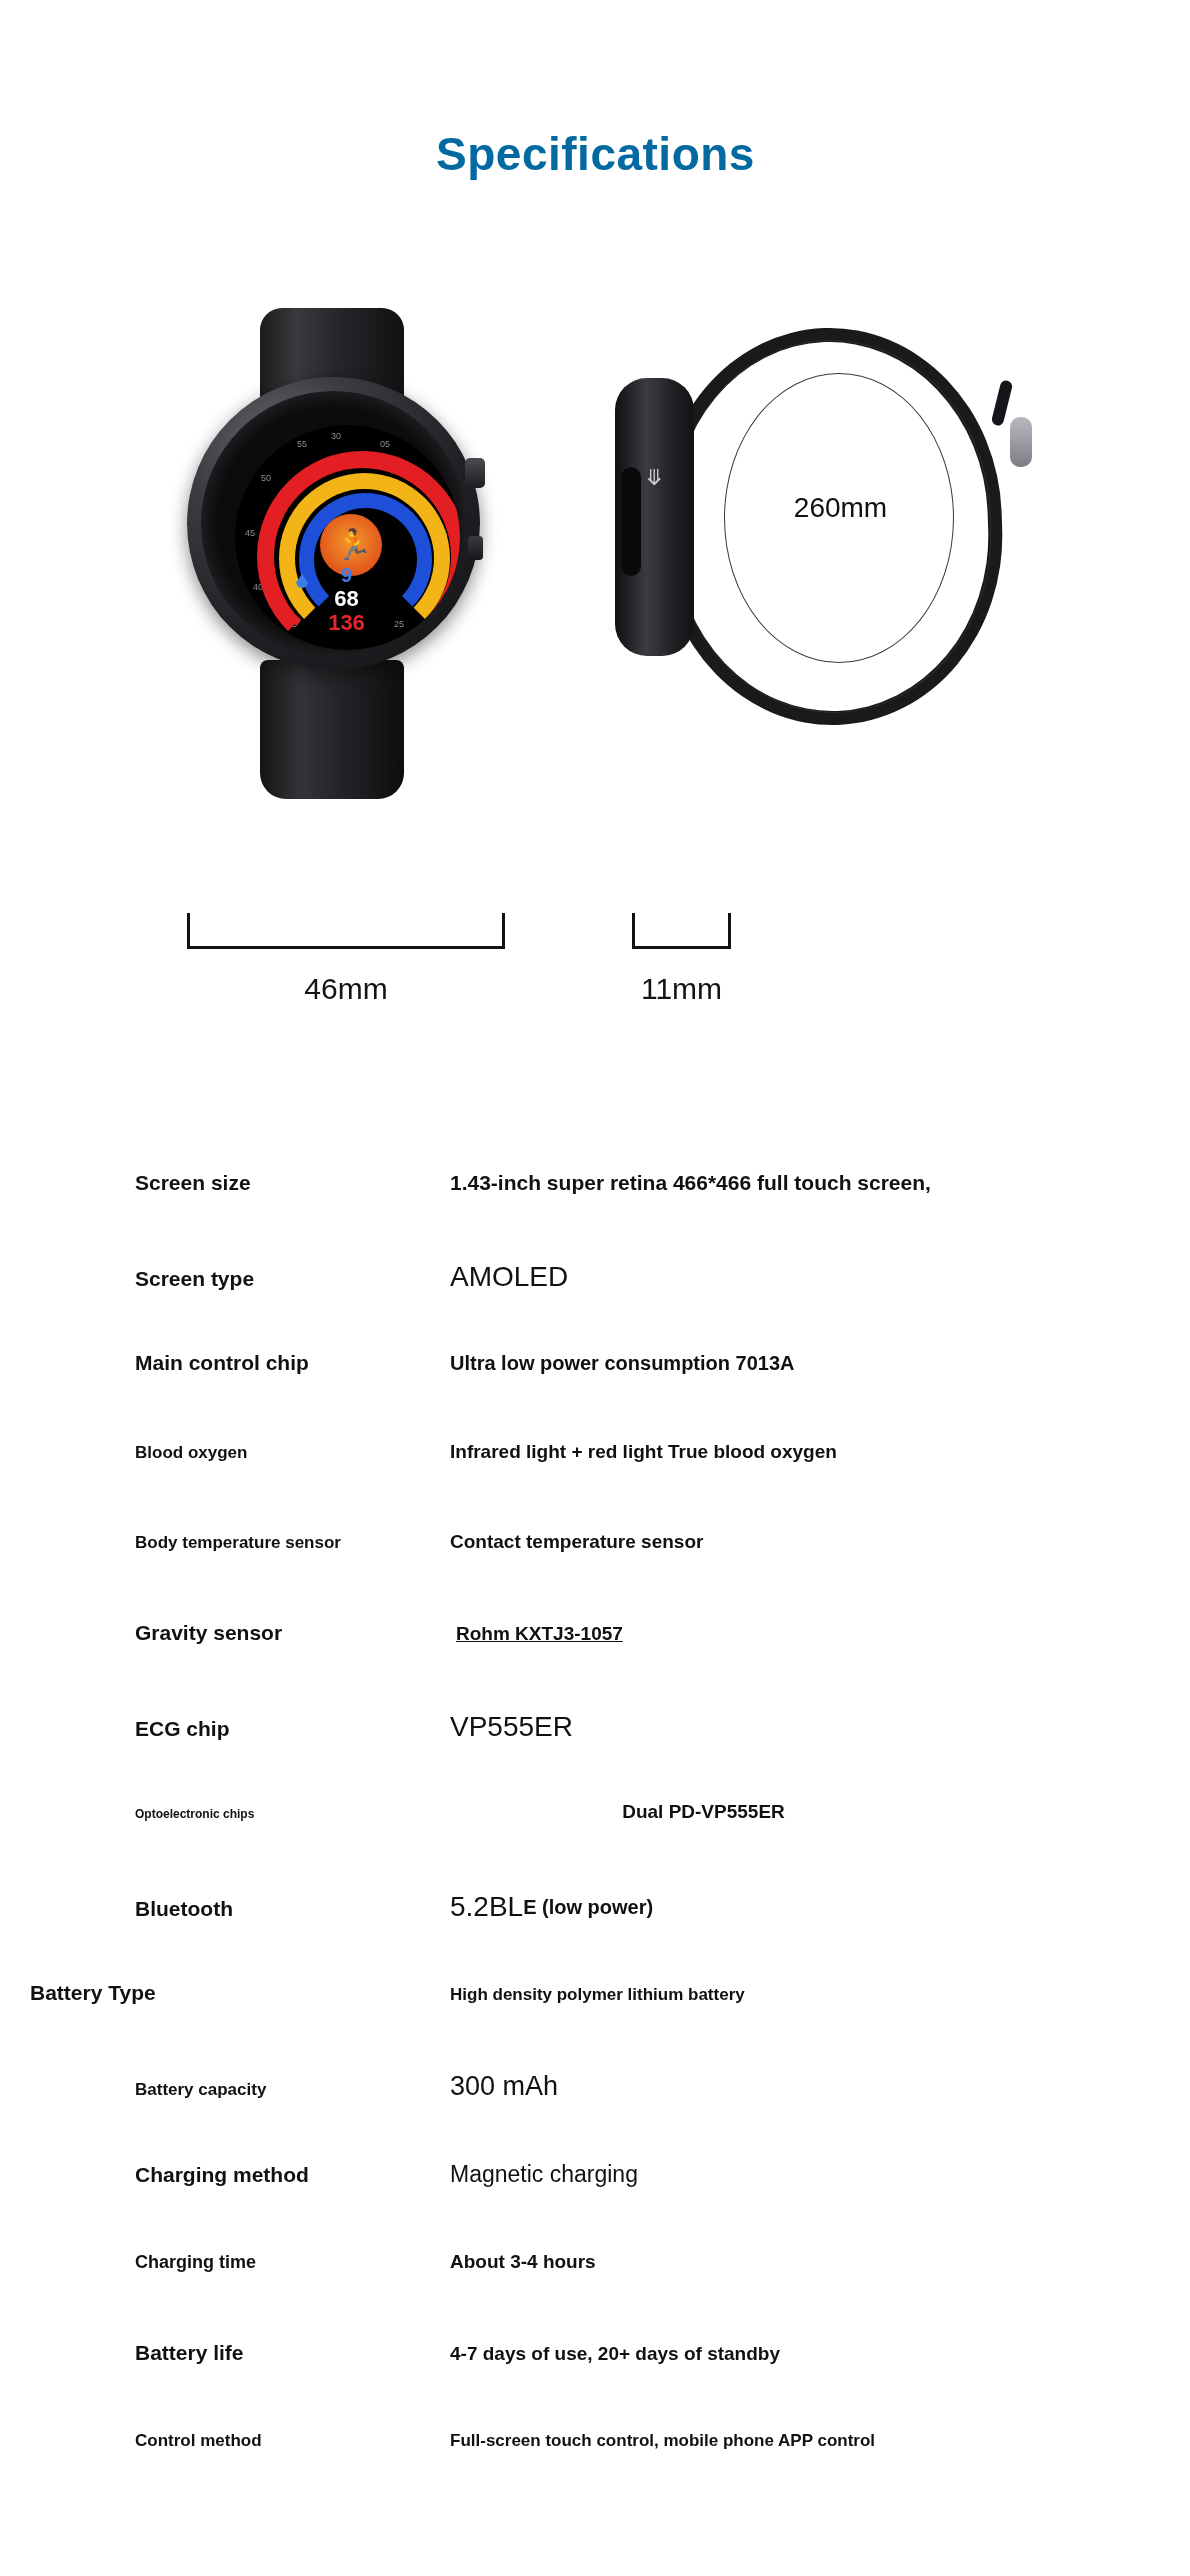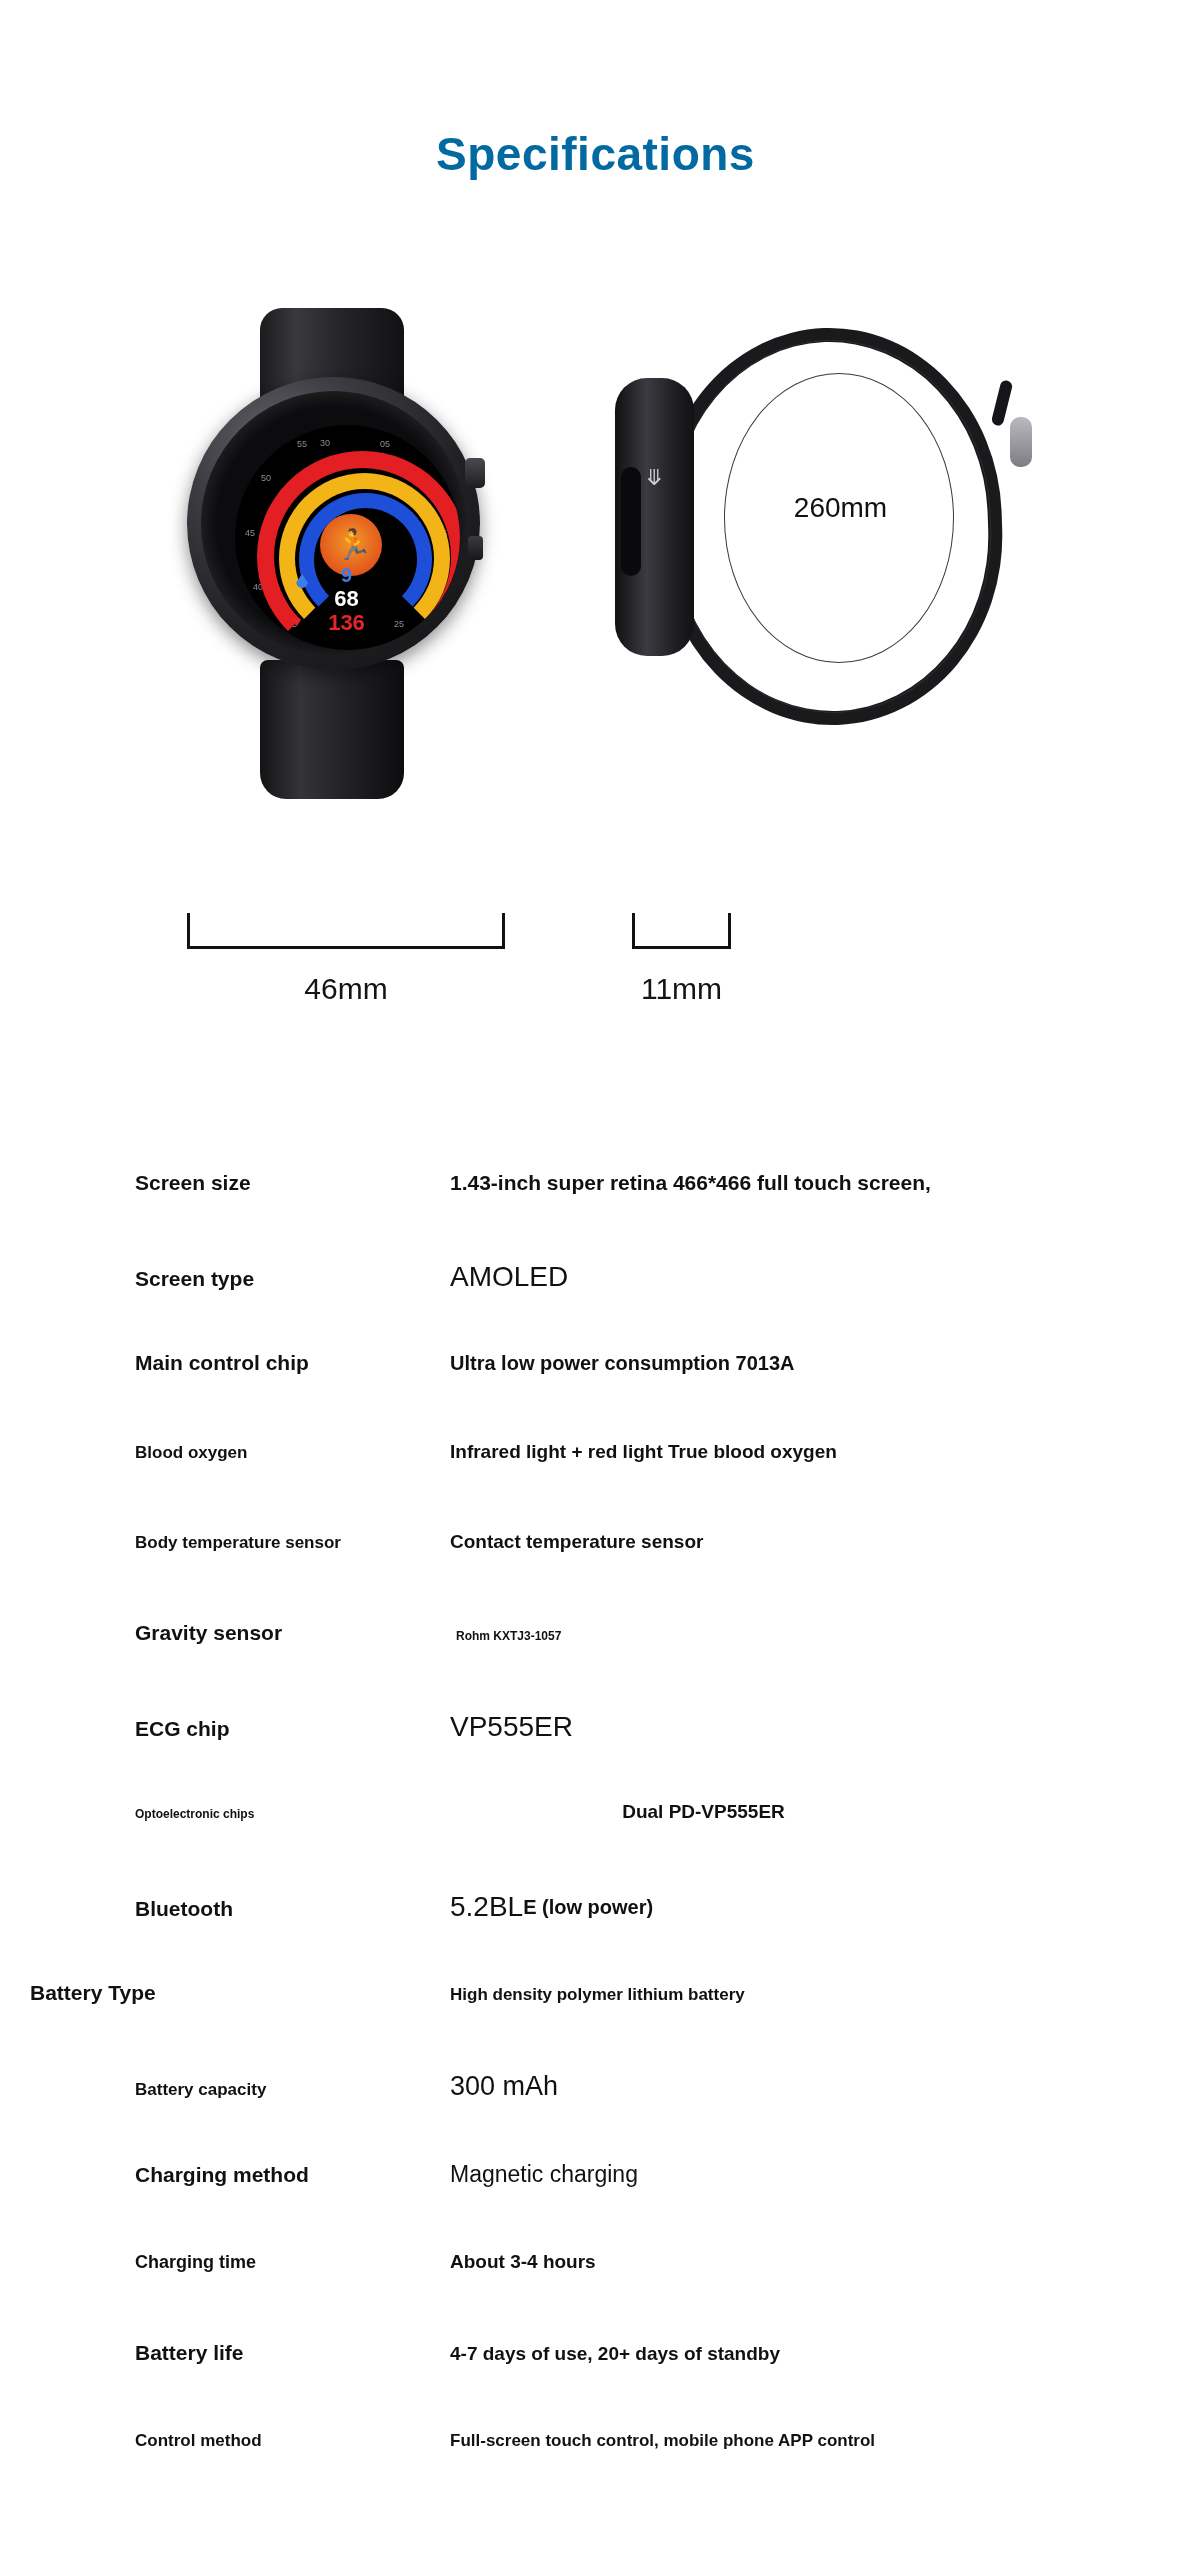--- a/index.html
+++ b/index.html
@@ -341,21 +341,21 @@
   .r0 .spec-value { font-size: 21px; font-weight: 700; }
   .r1 .spec-label { font-size: 21px; }
   .r1 .spec-value { font-size: 28px; font-weight: 400; }
   .r2 .spec-label { font-size: 21px; }
   .r2 .spec-value { font-size: 20px; font-weight: 700; }
   .r3 .spec-label { font-size: 17px; }
   .r3 .spec-value { font-size: 19px; font-weight: 700; }
   .r4 .spec-label { font-size: 17px; }
   .r4 .spec-value { font-size: 19px; font-weight: 700; }
   .r5 .spec-label { font-size: 21px; }
-  .r5 .spec-value { font-size: 12px; font-weight: 700; padding-left: 129px; }
+  .r5 .spec-value { font-size: 19px; font-weight: 700; padding-left: 129px; text-decoration: underline; }
   .r6 .spec-label { font-size: 21px; }
   .r6 .spec-value { font-size: 28px; font-weight: 400; }
   .r7 .spec-label { font-size: 12px; }
   .r7 .spec-value { font-size: 19px; font-weight: 700; text-align: center; }
   .r8 .spec-label { font-size: 21px; }
   .r8 .spec-value { font-size: 28px; font-weight: 400; }
   .r8 .spec-value .sub { font-size: 20px; font-weight: 700; vertical-align: 2px; }
   .r9 .spec-label { font-size: 21px; padding-left: 30px; }
   .r9 .spec-value { font-size: 17px; font-weight: 700; }
   .r10 .spec-label { font-size: 17px; }
@@ -381,21 +381,21 @@
     <div class="watch-front">
       <div class="strap-top"></div>
       <div class="strap-bottom"></div>
 
       <div class="case-outer">
         <div class="crown"></div>
         <div class="side-btn"></div>
         <div class="case-bezel">
           <div class="screen">
 
-            <span class="tickmark" style="left:85px; top:6px;margin-top:7px;">30</span>
+            <span class="tickmark" style="left:96px; top:6px;">30</span>
             <span class="tickmark" style="left:62px;  top:14px;">55</span>
             <span class="tickmark" style="left:145px; top:14px;">05</span>
             <span class="tickmark" style="left:26px;  top:48px;">50</span>
             <span class="tickmark" style="left:185px; top:48px;">10</span>
             <span class="tickmark" style="left:10px;  top:103px;">45</span>
             <span class="tickmark" style="left:202px; top:103px;">15</span>
             <span class="tickmark" style="left:18px;  top:157px;">40</span>
             <span class="tickmark" style="left:194px; top:157px;">20</span>
             <span class="tickmark" style="left:52px;  top:194px;">35</span>
             <span class="tickmark" style="left:159px; top:194px;">25</span>

